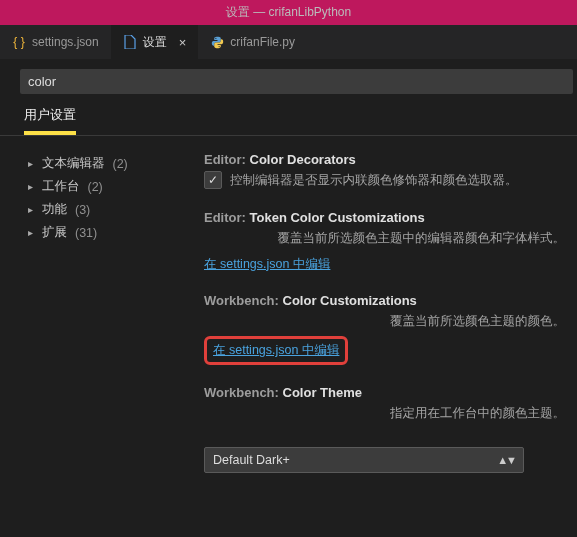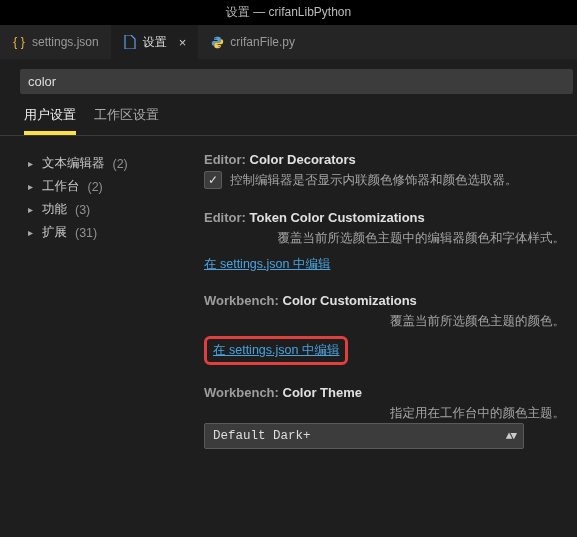--- a/index.html
+++ b/index.html
@@ -1,17 +1,17 @@
 <!DOCTYPE html>
 <html><head>
 <meta charset="utf-8">
 <style>
   * { margin: 0; padding: 0; box-sizing: border-box; }
   body { font-family: -apple-system, BlinkMacSystemFont, "Segoe UI", sans-serif; font-size: 13px; background: #1e1e1e; color: #ccc; width: 577px; height: 537px; overflow: hidden; }
-  .titlebar { height: 25px; background: #000000; color: #bbb; display: flex; align-items: center; justify-content: center; font-size: 12px; }
+  .titlebar { height: 25px; background: #be185d; color: #bbb; display: flex; align-items: center; justify-content: center; font-size: 12px; }
   .tabs { height: 34px; background: #252526; display: flex; align-items: stretch; }
   .tab { display: flex; align-items: center; padding: 0 12px; gap: 6px; color: #999; cursor: pointer; font-size: 12px; }
   .tab.active { background: #1e1e1e; color: #ddd; }
   .tab .ficon { width: 14px; height: 14px; display: inline-flex; align-items: center; justify-content: center; }
   .dirty-dot { width: 8px; height: 8px; border-radius: 50%; background: #ccc; margin-left: 4px; }
   .close-x { color: #ccc; margin-left: 6px; font-size: 13px; }
   .search-row { padding: 10px 4px 6px 20px; }
   .search-input { width: 100%; background: #3c3c3c; border: none; color: #ddd; padding: 5px 8px; font-size: 13px; border-radius: 2px; outline: none; }
   .scope-tabs { display: flex; gap: 18px; padding: 6px 20px 0 24px; font-size: 13px; }
   .scope-tab { padding-bottom: 7px; color: #aaa; cursor: pointer; }
@@ -25,21 +25,21 @@
   .settings-pane { flex: 1; padding: 10px 12px 0 0; overflow: hidden; }
   .setting-block { margin-bottom: 20px; position: relative; padding-left: 4px; }
   .setting-title { font-size: 13px; margin-bottom: 4px; }
   .setting-title .cat { color: #9d9d9d; font-weight: 600; }
   .setting-title .name { color: #e0e0e0; font-weight: 700; }
   .setting-desc { color: #a5a5a5; font-size: 12.5px; line-height: 1.5; text-align: right; }
   .setting-link { color: #4aa3df; font-size: 12.5px; text-decoration: underline; display: inline-block; margin-top: 8px; cursor: pointer; }
   .chk-row { display: flex; align-items: flex-start; gap: 8px; margin-top: 4px; }
   .chk { width: 18px; height: 18px; background: #3c3c3c; border: 1px solid #5a5a5a; color: #ddd; display: flex; align-items: center; justify-content: center; font-size: 12px; border-radius: 2px; }
   .highlight-box { border: 3px solid #e0403b; border-radius: 6px; padding: 3px 6px; display: inline-block; margin-top: 6px; }
-  .select-box { margin-top: 0; background: #3c3c3c; border: 1px solid #5a5a5a; color: #ddd; padding: 5px 8px; font-size: 12.5px; width: 320px; display: flex; justify-content: space-between; align-items: center; border-radius: 2px; cursor: pointer; font-family: Liberation Mono, monospace; }
+  .select-box { margin-top: 24px; background: #3c3c3c; border: 1px solid #5a5a5a; color: #ddd; padding: 5px 8px; font-size: 12.5px; width: 320px; display: flex; justify-content: space-between; align-items: center; border-radius: 2px; cursor: pointer; }
   .select-caret { color: #ccc; font-size: 11px; letter-spacing: -2px; }
   .ico-settings-json { color: #f0b73c; }
   .ico-blue { color: #5aa0e6; }
   .ico-py { color: #e8c35a; }
 </style>
 </head>
 <body>
 
 <div class="titlebar">设置 — crifanLibPython</div>
 
@@ -67,21 +67,20 @@
     <span>crifanFile.py</span>
   </div>
 </div>
 
 <div class="search-row">
   <input class="search-input" value="color" style="">
 </div>
 
 <div class="scope-tabs">
   <div class="scope-tab active">用户设置</div>
-  <div class="scope-tab">工作区设置</div>
 </div>
 <div class="divider"></div>
 
 <div class="content">
   <div class="tree">
     <div class="tree-item">
       <span class="chev">▸</span>
       <span>文本编辑器</span>
       <span class="cnt">(2)</span>
     </div>

